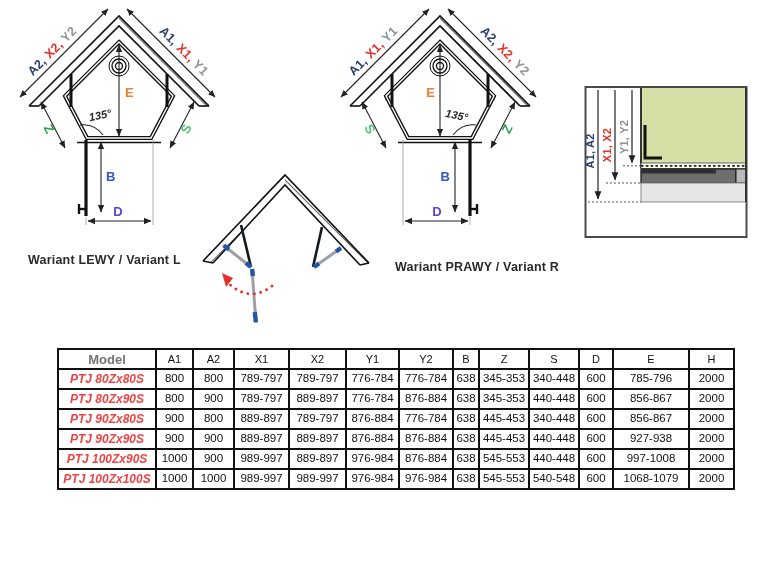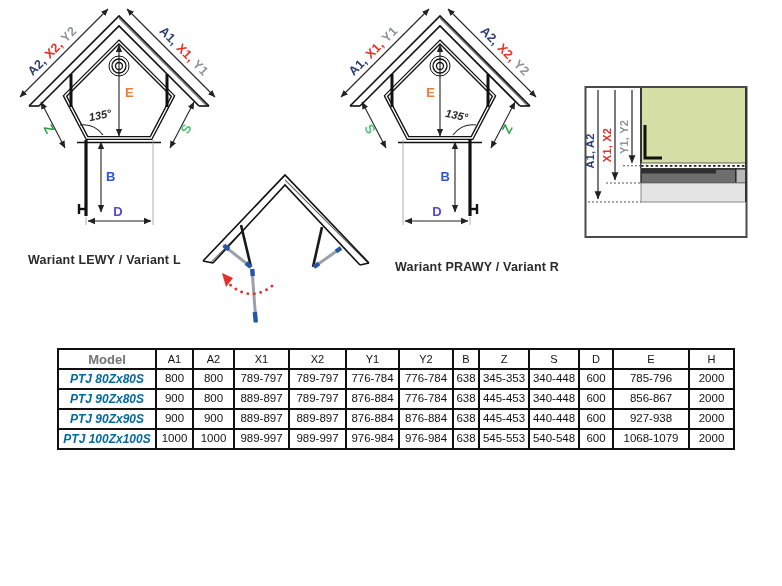--- a/index.html
+++ b/index.html
@@ -21,21 +21,21 @@
   .dl-a{fill:var(--c-a1);}
   .dl-x{fill:var(--c-x);}
   .dl-y{fill:var(--c-y);}
   .dim{stroke:#222;stroke-width:1.1;}
   .thin{stroke:#999;stroke-width:.8;}
   .caption{font-size:12.5px;font-weight:bold;color:#2b2b2b;letter-spacing:.2px;white-space:nowrap;}
   table.spec{border-collapse:collapse;table-layout:fixed;background:#fff;}
   table.spec th,table.spec td{border:2px solid #101010;height:18px;padding:0 1px;text-align:center;vertical-align:middle;font-size:11.5px;color:#121212;white-space:nowrap;overflow:hidden;line-height:1;}
   table.spec th{font-size:11px;font-weight:400;}
   table.spec th.col-model{font-weight:700;color:#737373;font-size:13px;}
-  table.spec td.model-cell{font-weight:700;font-style:italic;font-size:12px;color:#0369a1;}
+  table.spec td.model-cell{font-weight:700;font-style:italic;font-size:12px;color:#ef4444;}
   .col-a1{color:var(--c-a1);}
   .col-a2{color:var(--c-a2);}
   .col-x1,.col-x2{color:var(--c-x);}
   .col-y1,.col-y2{color:var(--c-y);}
   .col-b{color:var(--c-b);}
   .col-z{color:var(--c-z);}
   .col-s{color:var(--c-s);}
   .col-d{color:var(--c-d);}
   .col-e{color:var(--c-e);}
   .col-h{color:#151515;}
@@ -304,20 +304,35 @@
         <td>776-784</td>
         <td>776-784</td>
         <td>638</td>
         <td>345-353</td>
         <td>340-448</td>
         <td>600</td>
         <td>785-796</td>
         <td>2000</td>
       </tr>
       <tr>
+        <td class="model-cell">PTJ 80Zx90S</td>
+        <td>800</td>
+        <td>900</td>
+        <td>789-797</td>
+        <td>889-897</td>
+        <td>776-784</td>
+        <td>876-884</td>
+        <td>638</td>
+        <td>345-353</td>
+        <td>440-448</td>
+        <td>600</td>
+        <td>856-867</td>
+        <td>2000</td>
+      </tr>
+      <tr>
         <td class="model-cell">PTJ 90Zx80S</td>
         <td>900</td>
         <td>800</td>
         <td>889-897</td>
         <td>789-797</td>
         <td>876-884</td>
         <td>776-784</td>
         <td>638</td>
         <td>445-453</td>
         <td>340-448</td>
@@ -331,20 +346,35 @@
         <td>900</td>
         <td>889-897</td>
         <td>889-897</td>
         <td>876-884</td>
         <td>876-884</td>
         <td>638</td>
         <td>445-453</td>
         <td>440-448</td>
         <td>600</td>
         <td>927-938</td>
+        <td>2000</td>
+      </tr>
+      <tr>
+        <td class="model-cell">PTJ 100Zx90S</td>
+        <td>1000</td>
+        <td>900</td>
+        <td>989-997</td>
+        <td>889-897</td>
+        <td>976-984</td>
+        <td>876-884</td>
+        <td>638</td>
+        <td>545-553</td>
+        <td>440-448</td>
+        <td>600</td>
+        <td>997-1008</td>
         <td>2000</td>
       </tr>
       <tr>
         <td class="model-cell">PTJ 100Zx100S</td>
         <td>1000</td>
         <td>1000</td>
         <td>989-997</td>
         <td>989-997</td>
         <td>976-984</td>
         <td>976-984</td>

